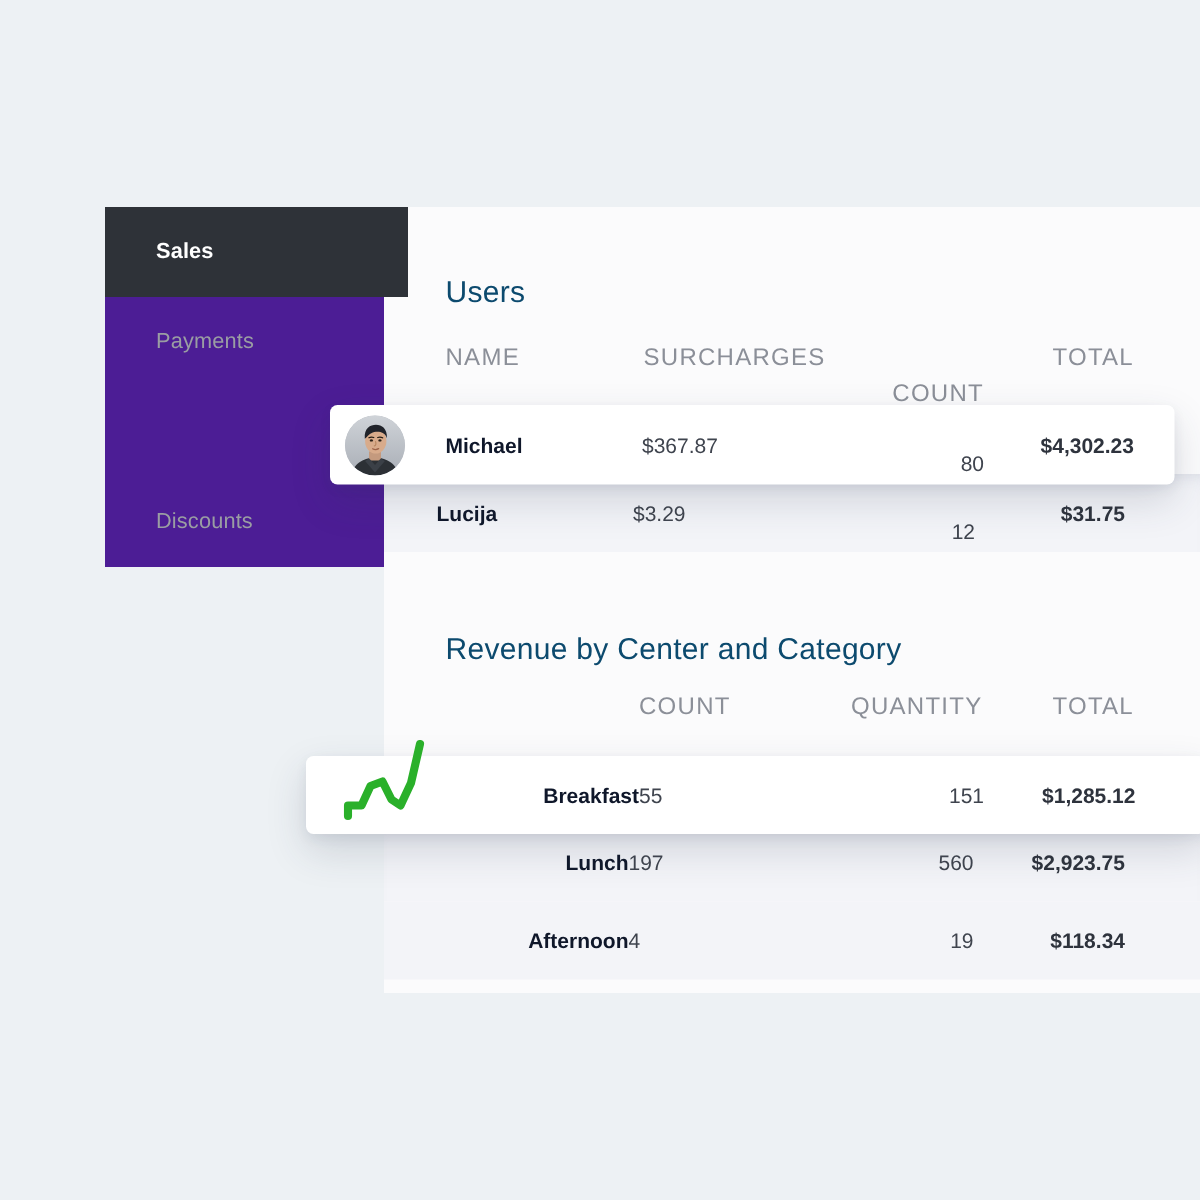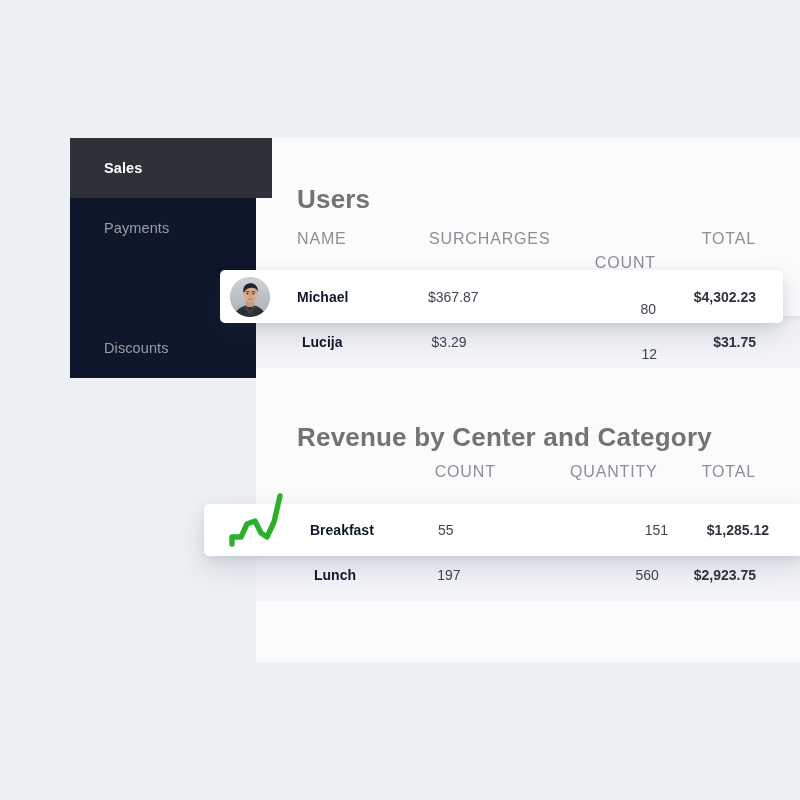--- a/index.html
+++ b/index.html
@@ -24,21 +24,21 @@
     height: 800px;
   }
 
   
   .sidebar {
     position: absolute;
     left: 70px;
     top: 138px;
     width: 186px;
     height: 240px;
-    background: #0f172a;
+    background: #4c1d95;
     z-index: 3;
   }
 
   .nav-item {
     position: absolute;
     left: 0;
     width: 186px;
     height: 60px;
     display: flex;
     align-items: center;
@@ -64,23 +64,23 @@
     width: 544px;
     height: 524px;
     background: #fbfbfc;
     z-index: 1;
     overflow: hidden;
   }
 
   .section-title {
     position: absolute;
     left: 41px;
-    font-size: 26px;
-    font-weight: 700;
-    color: #737373;
+    font-size: 20px;
+    font-weight: 400;
+    color: #0c4a6e;
     letter-spacing: 0.2px;
     white-space: nowrap;
   }
 
   #title-users { top: 46px; }
   #title-revenue { top: 284px; }
 
   
   .table {
     position: absolute;
@@ -102,21 +102,21 @@
     font-size: 16px;
     letter-spacing: 0.85px;
     color: #8b8f98;
     white-space: nowrap;
   }
 
   .row {
     display: flex;
     align-items: center;
     height: 52px;
-    padding: 0 44px 0 46px;
+    padding: 0 44px 0 35px;
     position: relative;
   }
 
   .row.alt { background: #f3f4f8; }
 
   .row.shadow-top {
     box-shadow: inset 0 9px 11px -9px rgba(70,80,110,0.16);
   }
 
   .cell {
@@ -128,21 +128,21 @@
   .cell.name  { font-weight: bold; color: #0f172a; }
   .cell.total { font-weight: bold; color: #2e333d; }
 
   
   .c-name   { width: 131px; text-align: left; }
   .c-sur    { width: 138px; text-align: left; }
   .c-count  { width: 90px;  text-align: right; margin-top: 24px; }
   .c-total  { width: 100px; text-align: right; }
 
   
-  .r-name   { width: 128px; text-align: left; margin-left: 12px; }
+  .r-name   { width: 128px; text-align: right; }
   .r-cov    { width: 135px; text-align: left; }
   .r-qty    { width: 95px;  text-align: right; }
   .r-total  { width: 101px; text-align: right; }
 
   .th.c-sur, .th.r-cov { padding-left: 1px; }
 
   
   .float-row {
     position: absolute;
     z-index: 5;
@@ -282,20 +282,26 @@
         <div class="cell total r-total"></div>
       </div>
 
       <div class="row alt shadow-top">
         <div class="cell name r-name">Lunch</div>
         <div class="cell r-cov">197</div>
         <div class="cell r-qty">560</div>
         <div class="cell total r-total">$2,923.75</div>
       </div>
 
+      <div class="row alt">
+        <div class="cell name r-name">Afternoon</div>
+        <div class="cell r-cov">4</div>
+        <div class="cell r-qty">19</div>
+        <div class="cell total r-total">$118.34</div>
+      </div>
 
     </div>
 
   </main>
 
   <div class="float-row" id="card-michael">
 
     <div class="avatar">
       <svg viewBox="0 0 40 40" xmlns="http://www.w3.org/2000/svg">
         <defs>

